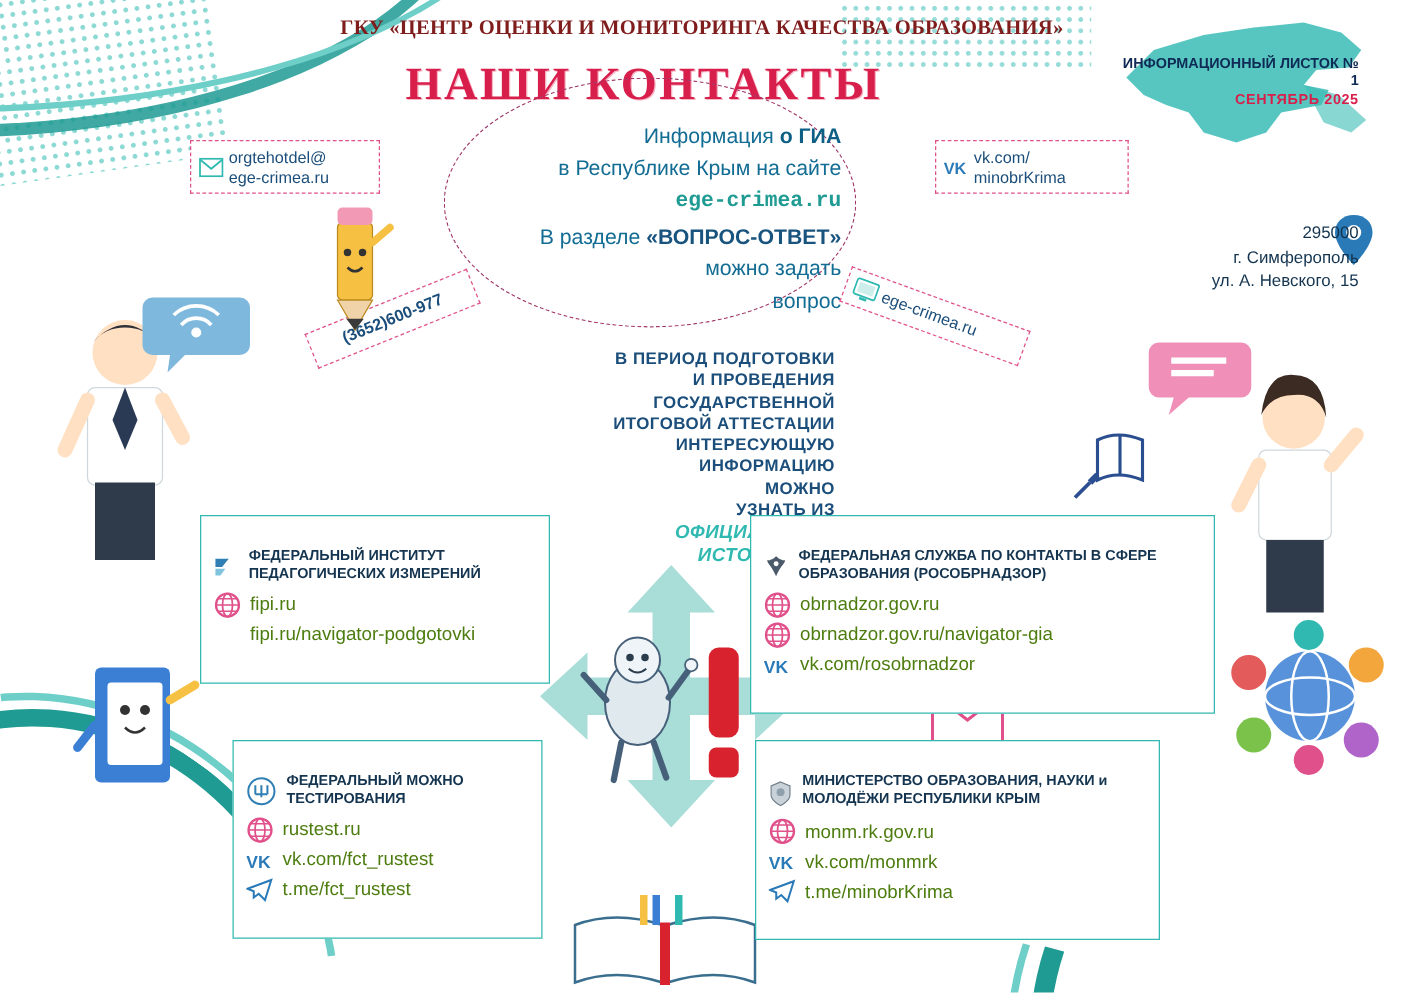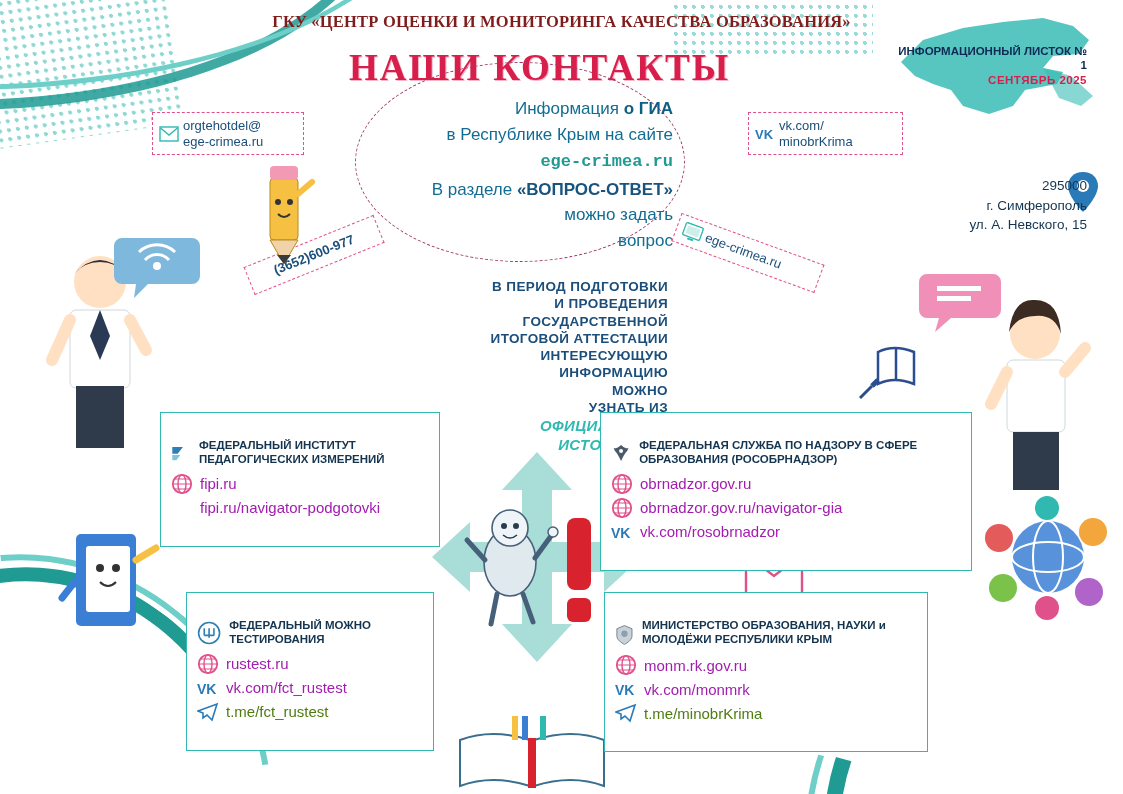--- a/index.html
+++ b/index.html
@@ -85,21 +85,21 @@
   .infolist .l1 { font-size: 11.5px; font-weight: bold; color: #0e2a55; }
   .infolist .l2 { font-size: 11.5px; font-weight: bold; color: #d81f4c; letter-spacing: .5px; }
 
   .crimea-map {
     position: absolute; right: 20px; top: 10px; width: 210px; height: 120px;
     opacity: .95;
   }
 
   .main-title {
     position: absolute; left: 300px; top: 46px; width: 430px;
-    text-align: right;
+    text-align: center;
     font-family: "Liberation Serif", serif;
     font-weight: bold; font-size: 37px; letter-spacing: 2px;
     color: #d81f4c;
     text-shadow: 1px 1px 0 #f7b6c6;
   }
 
   .oval {
     position: absolute; left: 355px; top: 62px; width: 330px; height: 200px;
     border: 1.6px dashed #a23b6b; border-radius: 50%;
   }
@@ -159,21 +159,21 @@
     padding: 25px 10px;
   }
   .card .title {
     font-size: 11.5px; font-weight: bold; color: #14344f; line-height: 1.25;
     margin-bottom: 4px;
   }
   .card .row {
     display: flex; align-items: center; gap: 7px; margin: 2px 0;
     font-size: 15px; color: #4d7c0f;
   }
-  .card .row.green { color: #a21caf; }
+  .card .row.green { color: #4d7c0f; }
   .card .head { display: flex; gap: 8px; align-items: flex-start; }
 
   .card-fipi { left: 160px; top: 412px; width: 280px; }
   .card-rosobr { left: 600px; top: 412px; width: 372px; }
   .card-fct { left: 186px; top: 592px; width: 248px; }
   .card-minobr { left: 604px; top: 592px; width: 324px; }
 
   .card-fipi .links { margin-left: 0; }
   .emoji-ic { width: 22px; height: 22px; flex: 0 0 22px; }
 
@@ -409,21 +409,21 @@
       </div>
     </div>
   </div>
 
   <div class="card card-rosobr">
     <div class="head">
       <svg width="30" height="30" viewBox="0 0 30 30">
         <path d="M15 3 C10 8 6 8 4 8 C6 14 8 12 15 27 C22 12 24 14 26 8 C24 8 20 8 15 3 Z" fill="#4a5a6a"></path>
         <circle cx="15" cy="12" r="3" fill="#ffffff"></circle>
       </svg>
-      <div class="title">ФЕДЕРАЛЬНАЯ СЛУЖБА ПО НАДЗОРУ В СФЕРЕ ОБРАЗОВАНИЯ (РОСОБРНАДЗОР)</div>
+      <div class="title">ФЕДЕРАЛЬНАЯ СЛУЖБА ПО КОНТАКТЫ В СФЕРЕ ОБРАЗОВАНИЯ (РОСОБРНАДЗОР)</div>
     </div>
     <div class="row green">
       <svg class="emoji-ic" viewBox="0 0 22 22">
         <circle cx="11" cy="11" r="9.2" fill="none" stroke="#e0508a" stroke-width="1.8"></circle>
         <ellipse cx="11" cy="11" rx="4" ry="9.2" fill="none" stroke="#e0508a" stroke-width="1.4"></ellipse>
         <path d="M2 11 H20 M3.5 6 H18.5 M3.5 16 H18.5" stroke="#e0508a" stroke-width="1.2" fill="none"></path>
       </svg>
       <span>obrnadzor.gov.ru</span>
     </div>
     <div class="row green">

